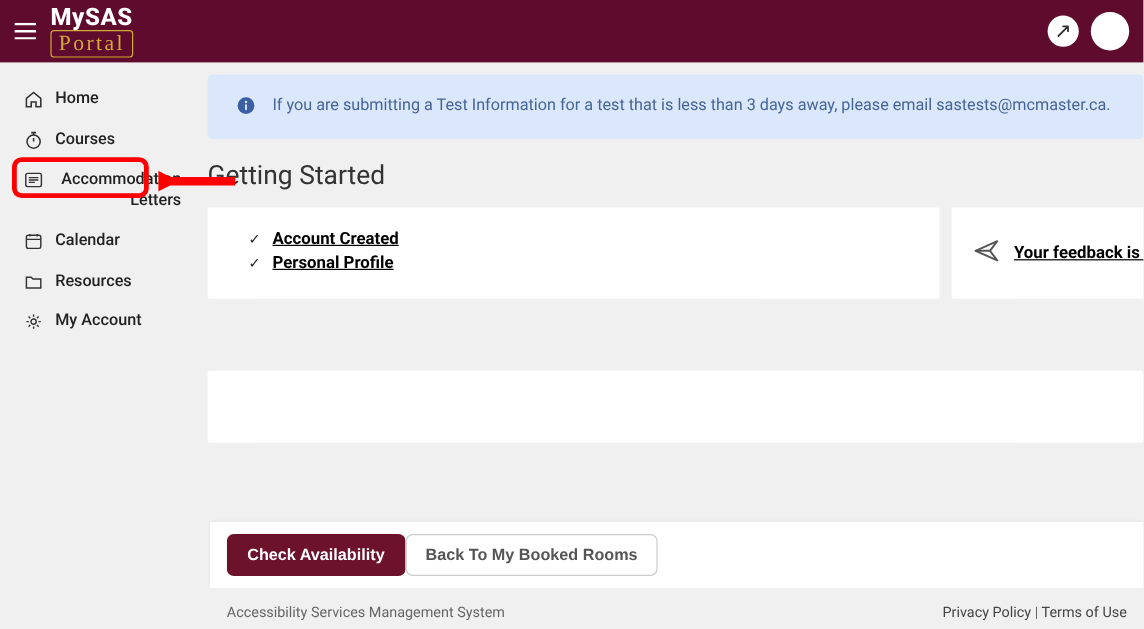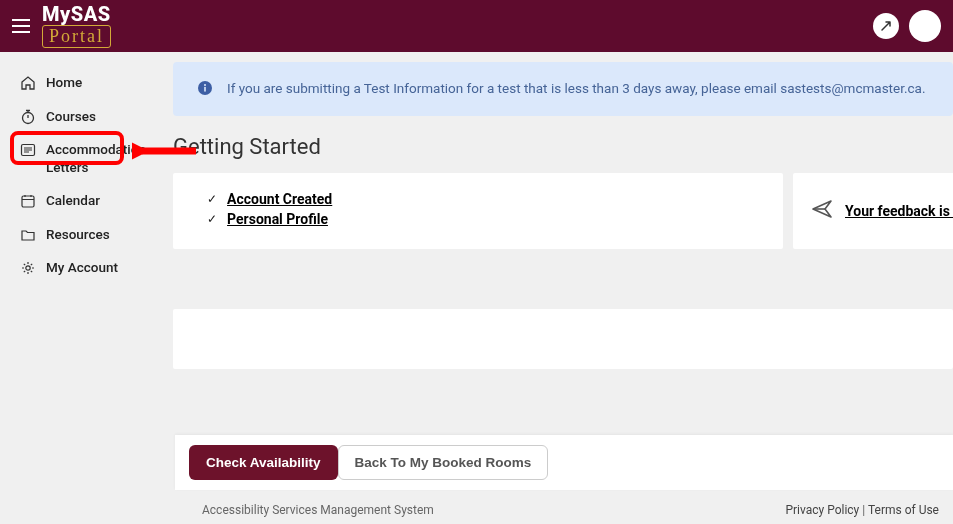--- a/index.html
+++ b/index.html
@@ -76,20 +76,21 @@
       cursor: pointer;
     }
     .body-area {
       display: flex;
       height: calc(100% - 52px);
     }
     .sidebar {
       width: 165px;
       padding: 14px 8px 14px 14px;
       flex-shrink: 0;
+      text-align: right;
     }
     .nav-item {
       display: flex;
       align-items: flex-start;
       gap: 10px;
       padding: 8px 6px;
       font-size: 13.5px;
       font-weight: 500;
       color: #222;
       cursor: pointer;
@@ -242,21 +243,21 @@
       color: #fff;
     }
     .btn-secondary {
       background: #fff;
       color: #555;
       border-color: #ccc;
     }
     .footer {
       position: absolute;
       bottom: 0;
-      left: 188px;
+      left: 175px;
       right: 0;
       height: 28px;
       display: flex;
       justify-content: space-between;
       align-items: center;
       padding: 0 14px;
       font-size: 12px;
       color: #666;
     }
     .footer-right a {

